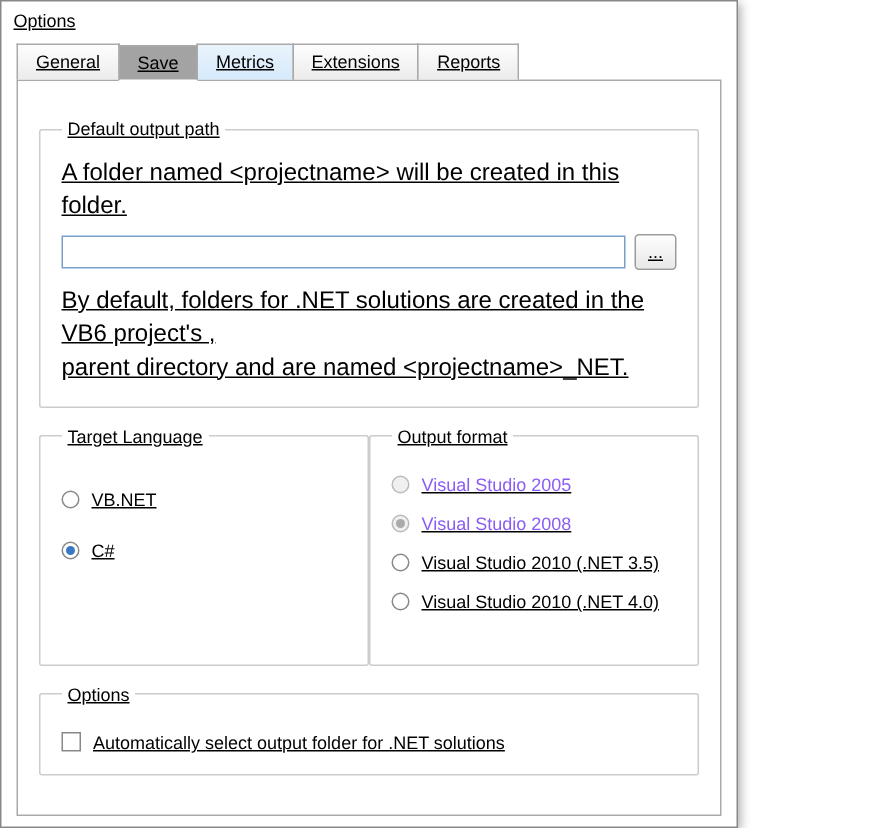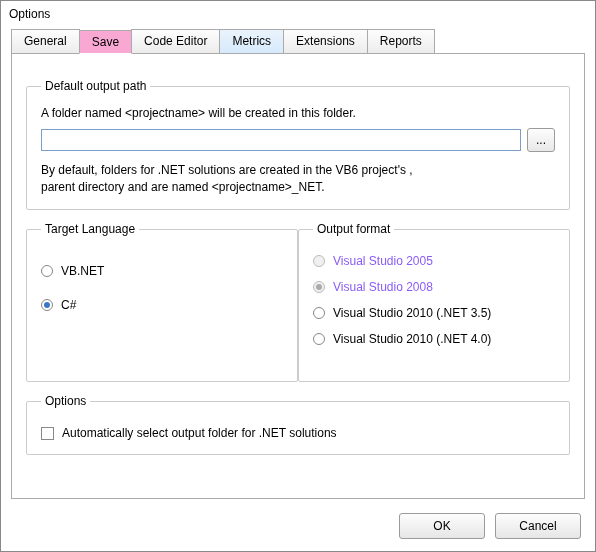--- a/index.html
+++ b/index.html
@@ -4,28 +4,29 @@
 <style>
   * { box-sizing: border-box; }
   body {
     margin: 0;
     font-family: "Segoe UI", Tahoma, sans-serif;
     font-size: 12px;
     background: #fff;
     color: #000;
   }
   .window {
-    width: 596px;
+    width: 492px;
     height: 552px;
     border: 1px solid #888;
     box-shadow: 2px 2px 6px rgba(0,0,0,0.3);
     background: #fff;
     position: relative;
     display: flex;
     flex-direction: column;
+    text-decoration: underline;
   }
   .titlebar {
     padding: 6px 8px 4px 8px;
     font-size: 12px;
   }
   .tabs {
     display: flex;
     margin: 4px 10px 0 10px;
     position: relative;
     z-index: 2;
@@ -33,21 +34,21 @@
   .tab {
     padding: 4px 12px;
     border: 1px solid #aaa;
     border-bottom: none;
     background: linear-gradient(#fdfdfd, #ececec);
     margin-right: -1px;
     cursor: default;
     position: relative;
   }
   .tab.active {
-    background: #f9a8d4;
+    background: #a3a3a3;
     border-bottom: 1px solid #fff;
     top: 1px;
     z-index: 3;
   }
   .tab.highlight {
     background: linear-gradient(#eaf3fb, #d6eafc);
   }
   .tab-panel {
     margin: 0 10px 8px 10px;
     border: 1px solid #aaa;
@@ -88,21 +89,21 @@
     border-radius: 3px;
     cursor: default;
     font-size: 12px;
     line-height: 1;
     text-align: center;
     display: flex;
     align-items: center;
     justify-content: center;
   }
   .desc {
-    font-size: 12px;
+    font-size: 16px;
     line-height: 1.4;
   }
   .row2 {
     display: flex;
     margin-bottom: 12px;
   }
   .row2 fieldset {
     flex: 1;
     margin: 0;
     min-height: 160px;
@@ -173,21 +174,20 @@
 </style>
 </head>
 <body>
 
 <div class="window">
   <div class="titlebar">Options</div>
 
   <div class="tabs">
     <div class="tab">General</div>
     <div class="tab active">Save</div>
-    <div class="tab">Code Editor</div>
     <div class="tab highlight">Metrics</div>
     <div class="tab">Extensions</div>
     <div class="tab">Reports</div>
   </div>
 
   <div class="tab-panel">
 
     <fieldset>
       <legend>Default output path</legend>
       <div class="desc">A folder named &lt;projectname&gt; will be created in this folder.</div>

